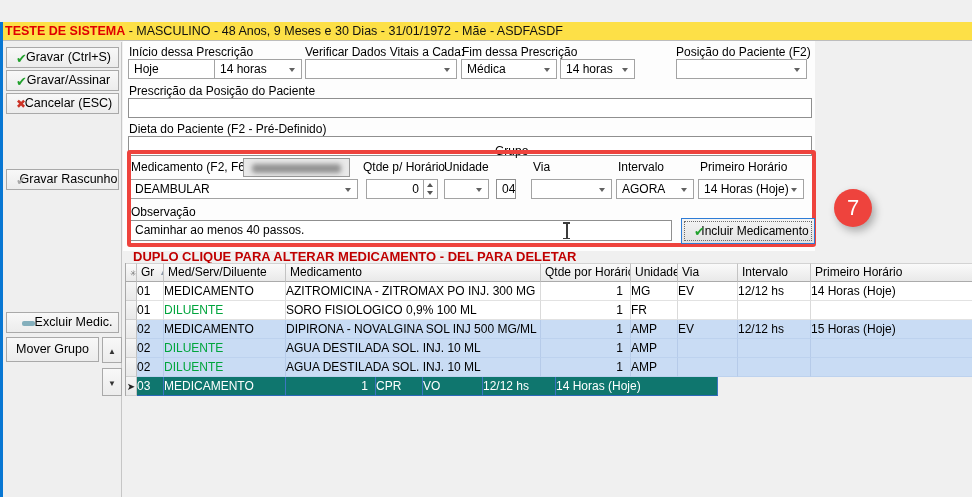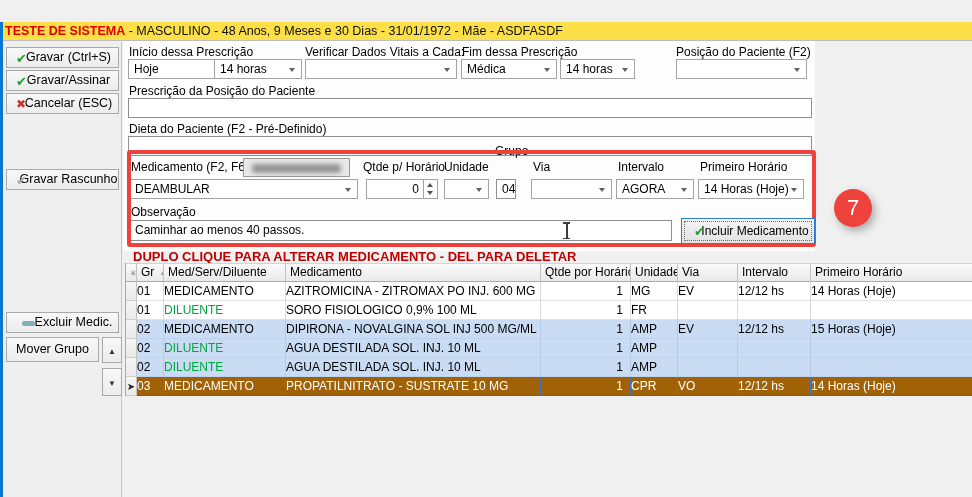--- a/index.html
+++ b/index.html
@@ -69,21 +69,21 @@
   .grid{left:125px;top:263px;width:847px;border-left:1px solid #a8a8a8;box-sizing:content-box}
   .grow{display:flex;height:19px}
   .hc{box-sizing:border-box;background:linear-gradient(#fafafa,#e9e9e9);border-right:1px solid #c3c3c3;
       border-bottom:1px solid #ababab;border-top:1px solid #d3d3d3;padding-left:4px;line-height:16px;
       white-space:nowrap;overflow:hidden;position:relative}
   .dc{box-sizing:border-box;border-right:1px solid #dadada;border-bottom:1px solid #e2e2e2;
       line-height:18px;white-space:nowrap;overflow:hidden;background:#fff}
   .ind{background:linear-gradient(#f5f5f5,#e9e9e9) !important;border-right:1px solid #c3c3c3 !important;
        border-bottom:1px solid #cfcfcf !important;padding:0 !important;text-align:center;color:#222 !important}
   .blu .dc{background:#c9dcf4;border-right-color:#b6cbe9;border-bottom-color:#bdd2ee}
-  .sel .dc{background:#a16207;color:#fff;border-right-color:#3d76c2;border-bottom-color:#2c69b8}
+  .sel .dc{background:#0f766e;color:#fff;border-right-color:#3d76c2;border-bottom-color:#2c69b8}
   .g{color:#00a53c}
   .qt{text-align:right;padding-right:7px;padding-left:0}
   .c0{width:11px}.c1{width:27px}.c2{width:122px}.c3{width:255px}.c4{width:90px}
   .c5{width:47px}.c6{width:60px}.c7{width:73px}.c8{width:162px}
   .sort{font-size:8px;color:#8a97a8;margin-left:5px;vertical-align:1px}
   .ast{font-size:8px;color:#777}
   .rowarrow{font-size:10px;line-height:18px}
 
   
   .ibeam{left:562px;top:222px;width:9px;height:17px;z-index:6}
@@ -240,21 +240,21 @@
       <div class="hc c5">Unidade</div>
       <div class="hc c6">Via</div>
       <div class="hc c7">Intervalo</div>
       <div class="hc c8">Primeiro Horário</div>
     </div>
 
     <div class="grow">
       <div class="dc ind c0"></div>
       <div class="dc c1">01</div>
       <div class="dc c2">MEDICAMENTO</div>
-      <div class="dc c3">AZITROMICINA - ZITROMAX PO INJ. 600 MG</div>
+      <div class="dc c3">AZITROMICINA - ZITROMAX PO INJ. 300 MG</div>
       <div class="dc c4 qt">1</div>
       <div class="dc c5">MG</div>
       <div class="dc c6">EV</div>
       <div class="dc c7">12/12 hs</div>
       <div class="dc c8">14 Horas (Hoje)</div>
     </div>
 
     <div class="grow">
       <div class="dc ind c0"></div>
       <div class="dc c1">01</div>
@@ -300,21 +300,20 @@
       <div class="dc c5">AMP</div>
       <div class="dc c6"></div>
       <div class="dc c7"></div>
       <div class="dc c8"></div>
     </div>
 
     <div class="grow sel">
       <div class="dc ind c0"><span class="rowarrow">➤</span></div>
       <div class="dc c1">03</div>
       <div class="dc c2">MEDICAMENTO</div>
-      <div class="dc c3">PROPATILNITRATO - SUSTRATE 10 MG</div>
       <div class="dc c4 qt">1</div>
       <div class="dc c5">CPR</div>
       <div class="dc c6">VO</div>
       <div class="dc c7">12/12 hs</div>
       <div class="dc c8">14 Horas (Hoje)</div>
     </div>
   </div>
 
 </div>
 

